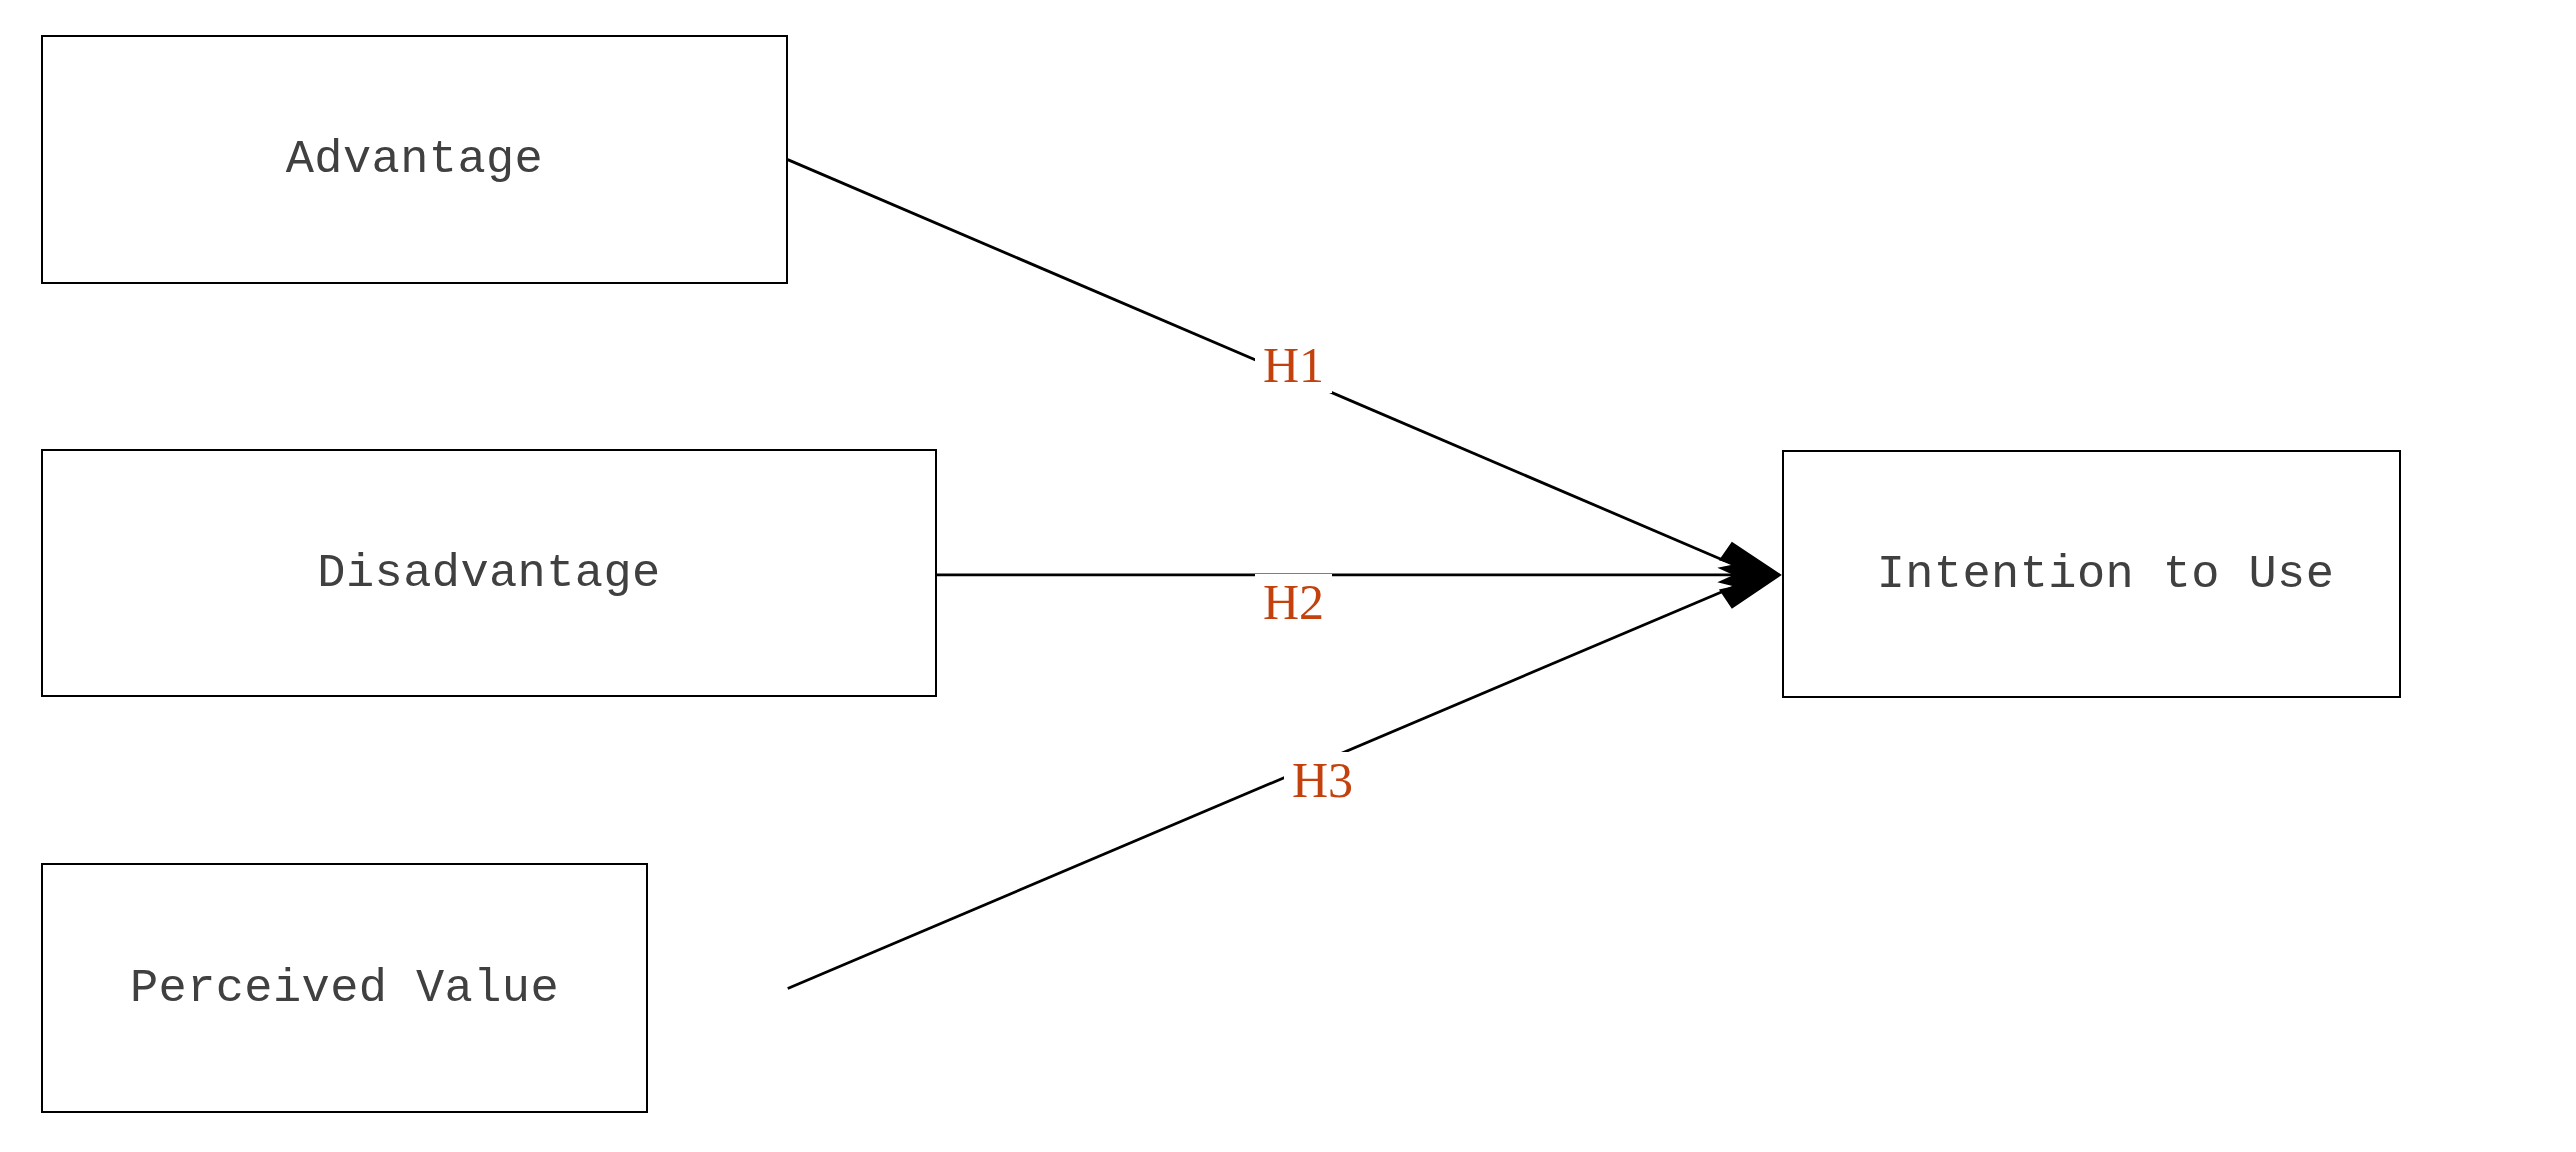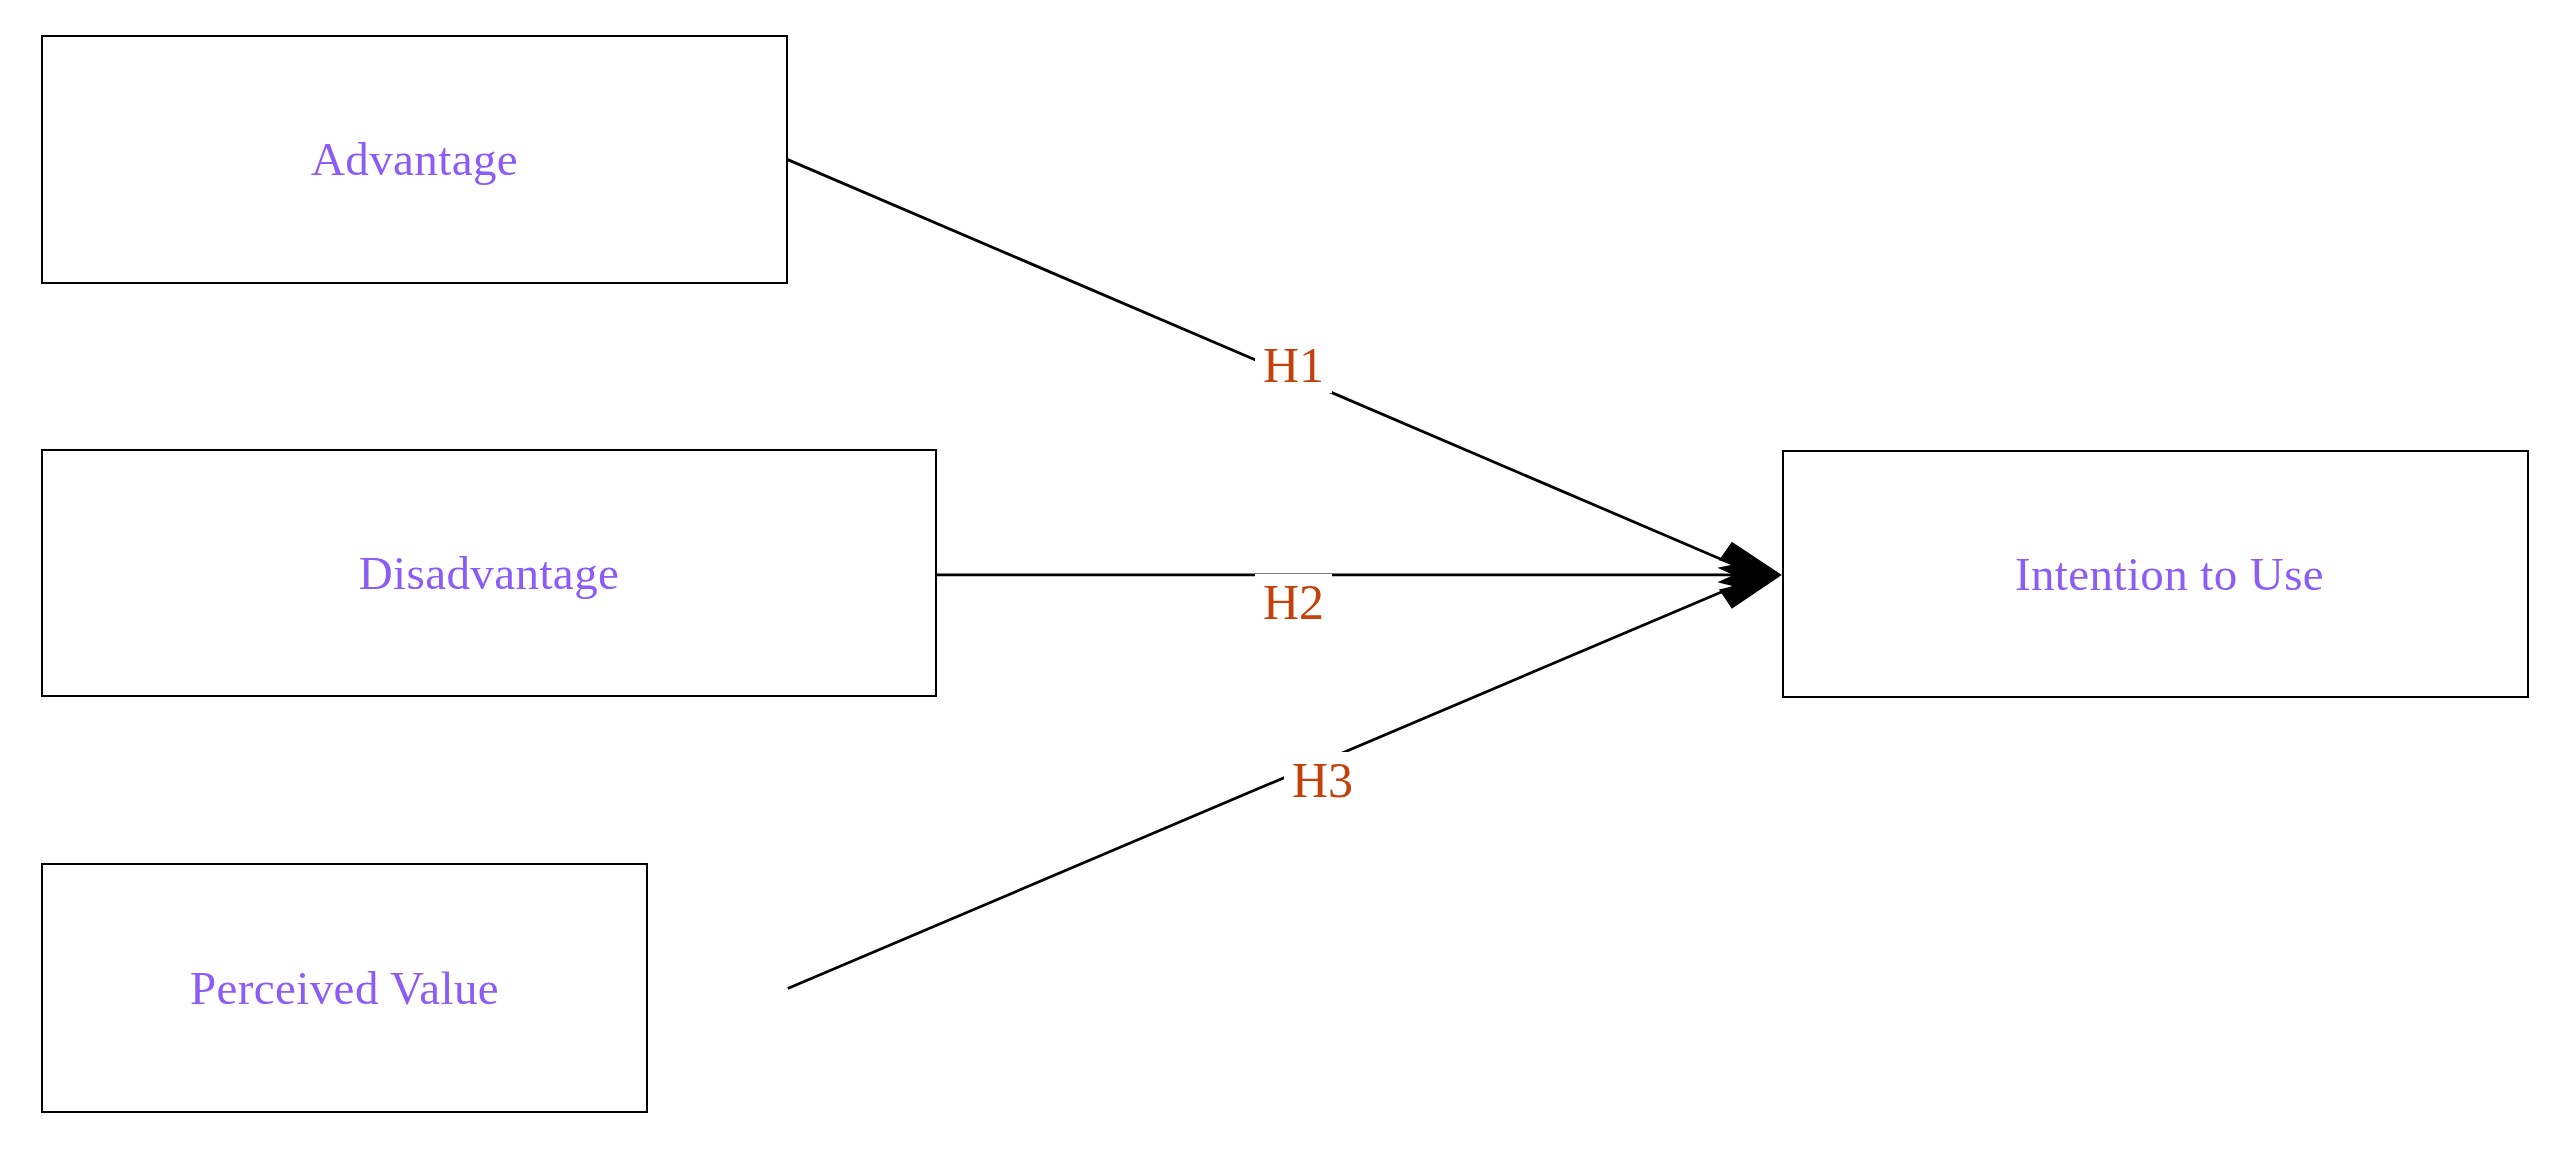--- a/index.html
+++ b/index.html
@@ -29,44 +29,44 @@
   .node-box {
     position: absolute;
     box-sizing: border-box;
     border: 2.4px solid #000000;
     background: #ffffff;
     display: flex;
     align-items: center;
     justify-content: center;
   }
   .node-label {
-    font-family: Liberation Serif, serif;
+    font-family: Liberation Mono, monospace;
     font-size: 47px;
     font-weight: 400;
-    color: #8b5cf6;
+    color: #404040;
     letter-spacing: 0.4px;
     line-height: 1;
     white-space: nowrap;
   }
   .edge-label {
     position: absolute;
     font-family: "Liberation Serif", "DejaVu Serif", serif;
     font-size: 50px;
     font-weight: 400;
     color: #c2410c;
     background: #ffffff;
     line-height: 1;
     padding: 3.2px 8px;
     white-space: nowrap;
   }
   
   #node-advantage      { left: 41px;   top: 35px;   width: 747px; height: 249px; }
   #node-disadvantage   { left: 41px;   top: 449px;  width: 896px; height: 248px; }
   #node-perceived-value{ left: 41px;   top: 863px; width: 607px; height: 250px; }
-  #node-intention      { left: 1782px; top: 450px;  width: 747px; height: 248px; padding-left: 28px; }
+  #node-intention      { left: 1782px; top: 450px;  width: 619px; height: 248px; padding-left: 28px; }
   
   #label-h1 { left: 1255px; top: 337px; }
   #label-h2 { left: 1255px; top: 574px; }
   #label-h3 { left: 1284px; top: 752px; }
 </style>
 </head>
 <body>
 
 <div id="diagram-root">
 

